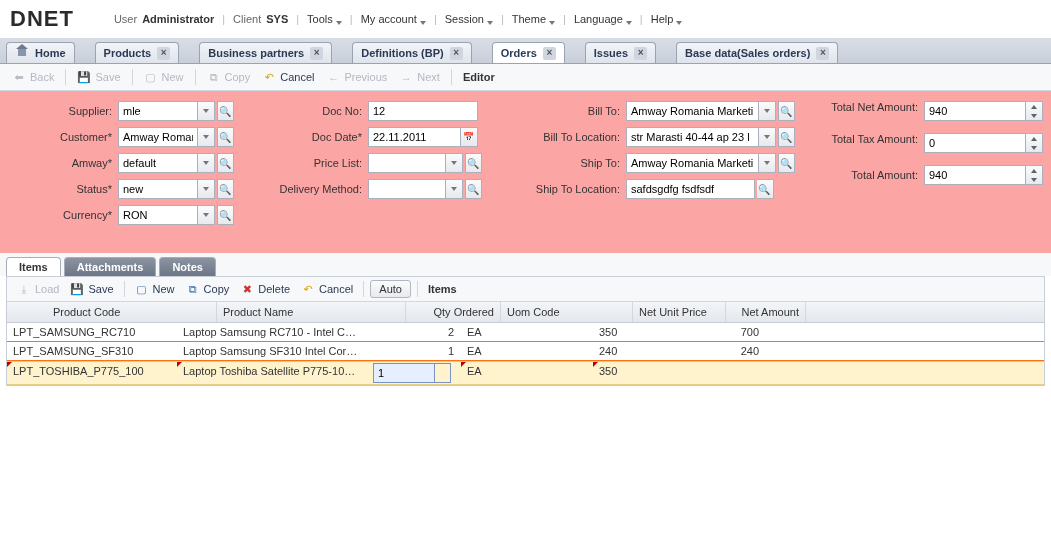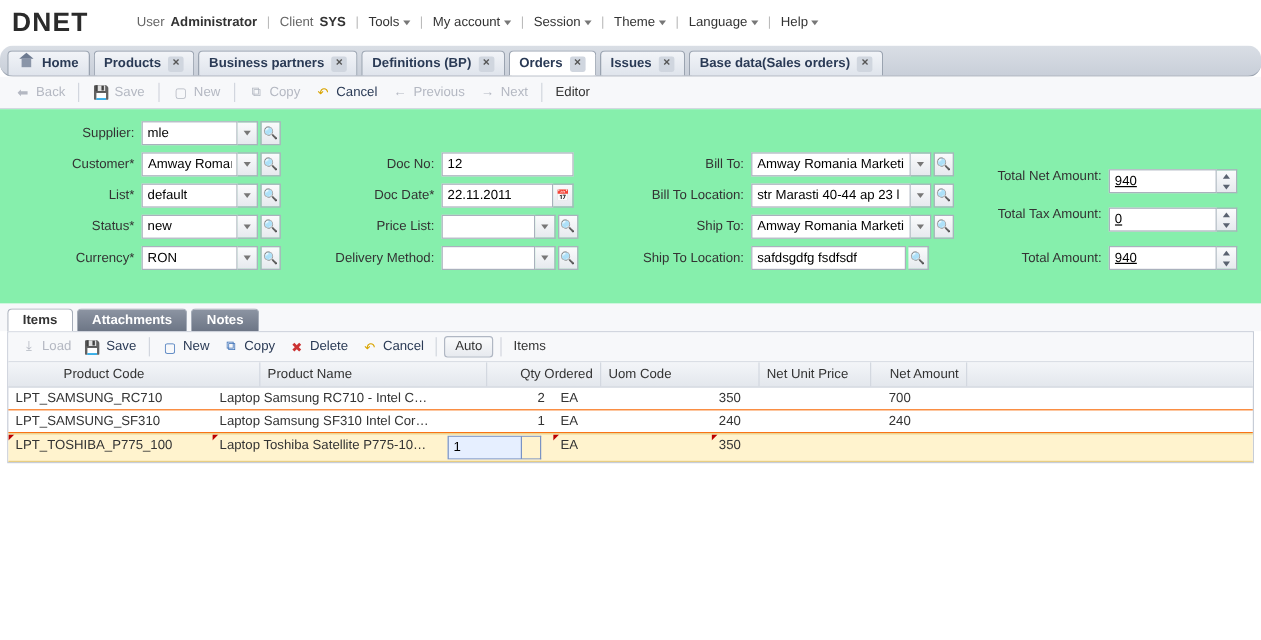--- a/index.html
+++ b/index.html
@@ -3,42 +3,42 @@
 <meta charset="utf-8">
 <style>
 * { box-sizing: border-box; margin: 0; padding: 0; }
 body { font-family: Tahoma, Arial, sans-serif; font-size: 11px; color: #333; background: #fff; width: 1051px; }
 .header { display: flex; align-items: center; padding: 6px 10px; background: #fff; }
 .logo { font-family: Arial Black, Arial, sans-serif; font-weight: 900; font-size: 22px; letter-spacing: 1px; color: #2b2b2b; margin-right: 40px; }
 .topmenu { display: flex; align-items: center; gap: 2px; font-size: 11px; color: #333; }
 .topmenu .sep { color: #bbb; margin: 0 6px; }
 .topmenu .lbl { color: #666; }
 .topmenu .val { font-weight: bold; margin-left:3px; }
-.topmenu .menuitem { cursor: pointer; display:flex; align-items:center; gap:3px; }
+.topmenu .menuitem { cursor: pointer; display:flex; align-items:flex-end; gap:3px; }
 .arrow-down { display:inline-block; width:0; height:0; border-left:3px solid transparent; border-right:3px solid transparent; border-top:4px solid #777; }
-.tabstrip { background: linear-gradient(#d9dee5,#c9cfd9); padding: 4px 6px 0; display:flex; gap:3px; border-bottom:1px solid #9aa3b0;border-radius:11px; }
+.tabstrip { background: linear-gradient(#d9dee5,#c9cfd9); padding: 4px 6px 0; display:flex; gap:20px; border-bottom:1px solid #9aa3b0; }
 .tab { background: linear-gradient(#f2f4f8,#dfe4ec); border:1px solid #9aa3b0; border-bottom:none; border-radius:4px 4px 0 0; padding:3px 8px; display:flex; align-items:center; gap:6px; cursor:pointer; color:#2a3a55; font-weight:bold; font-size:11px; }
 .tab.active { background:#fff; }
 .tab .icon-slot { width:14px; height:14px; display:flex; align-items:center; justify-content:center; }
 .tab .close-x { width:13px; height:13px; border-radius:2px; background:#d0d6df; color:#555; font-size:10px; display:flex; align-items:center; justify-content:center; line-height:1; }
 .toolbar { display:flex; align-items:center; gap:4px; padding:4px 8px; background:#f7f8fa; border-bottom:1px solid #d3d8e0; }
 .tool { display:flex; align-items:center; gap:4px; padding:2px 4px; cursor:pointer; color:#2a3a55; }
 .tool.disabled { color:#b4b8c2; cursor:default; }
 .tool .glyph { width:14px; height:14px; display:flex; align-items:center; justify-content:center; }
 .tool-sep { width:1px; height:16px; background:#d2d6de; margin:0 3px; }
-.tool.current-label { font-weight:normal; color:#333; }
-.form-area { background:#86efac; padding:10px 12px 28px; display:flex; gap:28px;align-items:flex-end; }
+.tool.current-label { font-weight:bold; color:#333; }
+.form-area { background:#fca5a5; padding:10px 12px 28px; display:flex; gap:28px; }
 .form-col { display:flex; flex-direction:column; gap:6px; }
 .form-row { display:flex; align-items:center; }
 .form-row label { width:100px; text-align:right; margin-right:6px; color:#333; }
 .form-col.wide .form-row label { width:110px; }
 .form-col.totals .form-row label { width:95px; }
 .ctl { display:flex; align-items:center; }
 .ctl input { height:20px; border:1px solid #aab1bd; padding:2px 4px; font-size:11px; background:#fff; }
-.ctl input.num { text-align:left; width:90px;text-decoration:underline; }
+.ctl input.num { text-align:left; width:102px; }
 .ctl .dd, .ctl .look, .ctl .cal, .ctl .spin { width:17px; height:20px; border:1px solid #aab1bd; border-left:none; background:linear-gradient(#fafbfc,#e6e9ee); display:flex; align-items:center; justify-content:center; cursor:pointer; }
 .ctl .look { margin-left:2px; border-left:1px solid #aab1bd; }
 .ctl .spin { flex-direction:column; }
 .ctl .spin div { height:50%; width:100%; display:flex; align-items:center; justify-content:center; }
 .spin-up { width:0; height:0; border-left:3px solid transparent; border-right:3px solid transparent; border-bottom:4px solid #5a6270; }
 .spin-dn { width:0; height:0; border-left:3px solid transparent; border-right:3px solid transparent; border-top:4px solid #5a6270; }
 .mag { font-size:10px; color:#555; }
 .subtabs { display:flex; gap:3px; padding:4px 6px 0; background:#f7f8fa; }
 .subtab { background:linear-gradient(#eef0f4,#d8dce4); border:1px solid #a6adb9; border-bottom:none; border-radius:4px 4px 0 0; padding:3px 12px; font-weight:bold; color:#4a5466; cursor:pointer; font-size:11px; }
 .subtab.dark { background:linear-gradient(#8c94a2,#6d7686); color:#fff; }
@@ -203,21 +203,21 @@
           <input style="width: 80px;" value="Amway Roman">
           <div class="dd">
             <span class="arrow-down"></span>
           </div>
           <div class="look">
             <span class="mag">🔍</span>
           </div>
         </div>
       </div>
     <div class="form-row">
-        <label>List*</label>
+        <label>Amway*</label>
         <div class="ctl">
           <input style="width: 80px;" value="default">
           <div class="dd">
             <span class="arrow-down"></span>
           </div>
           <div class="look">
             <span class="mag">🔍</span>
           </div>
         </div>
       </div>

